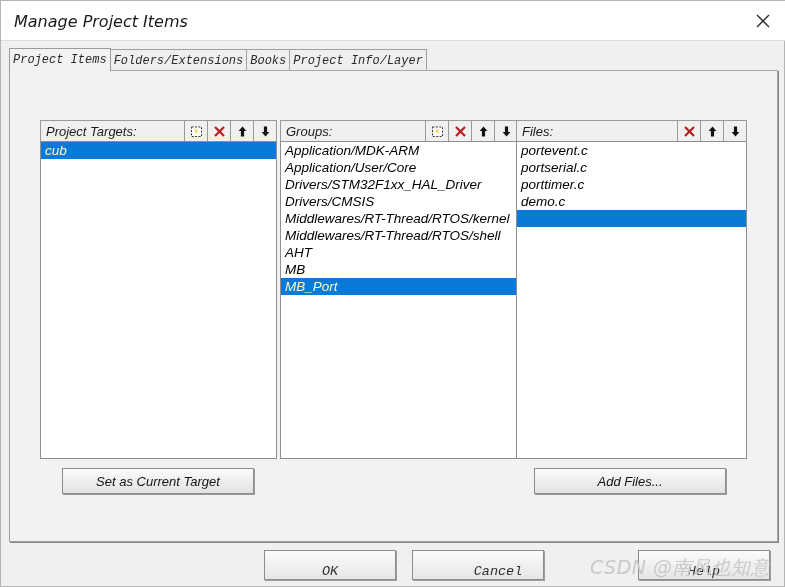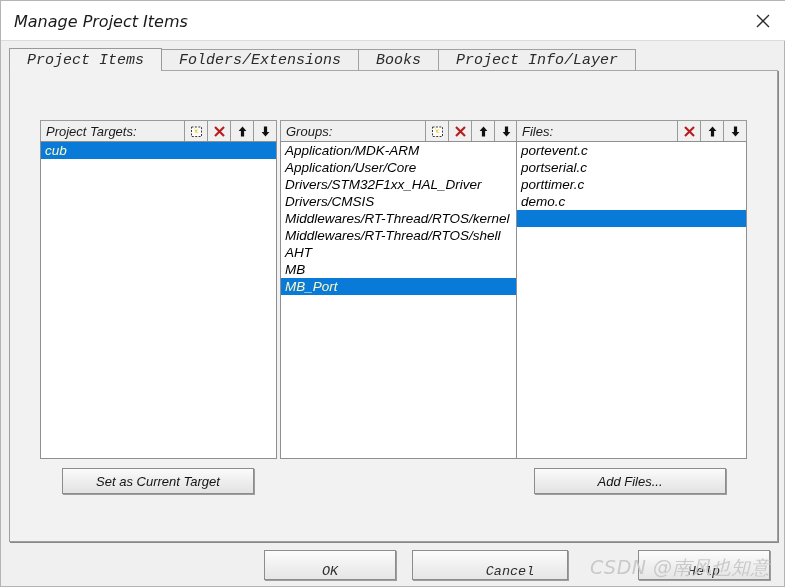--- a/index.html
+++ b/index.html
@@ -58,25 +58,25 @@
   .tabstrip {
     position: absolute;
     left: 8px;
     top: 47px;
     height: 23px;
     display: flex;
     align-items: flex-end;
   }
   .tab {
     height: 22px;
-    padding: 0 17px;
+    padding: 0 3px;
     display: flex;
     align-items: center;
     font-family: "Liberation Mono", monospace;
-    font-size: 15px;
+    font-size: 12px;
     color: #2b2b2b;
     background: #efefef;
     border: 1px solid #a0a0a0;
     border-bottom: none;
     margin-right: -1px;
     box-sizing: border-box;
     white-space: nowrap;
     cursor: default;
   }
   .tab.active {
@@ -356,21 +356,21 @@
     </div>
     <div class="btn" style="left:524px; top:397px; width:192px; height:26px;text-align:right;">
       <span>Add Files...</span>
     </div>
 
   </div>
 
   <div class="footer-btn" style="left:263px; top:549px; width:132px;">
     <span>OK</span>
   </div>
-  <div class="footer-btn" style="left:411px; top:549px; width:156px;padding-left:40px;">
+  <div class="footer-btn" style="left:411px; top:549px; width:132px;padding-left:40px;">
     <span>Cancel</span>
   </div>
   <div class="footer-btn" style="left:637px; top:549px; width:132px;">
     <span>Help</span>
   </div>
 
   <div class="watermark">CSDN @南风也知意</div>
 
 </div>
 

